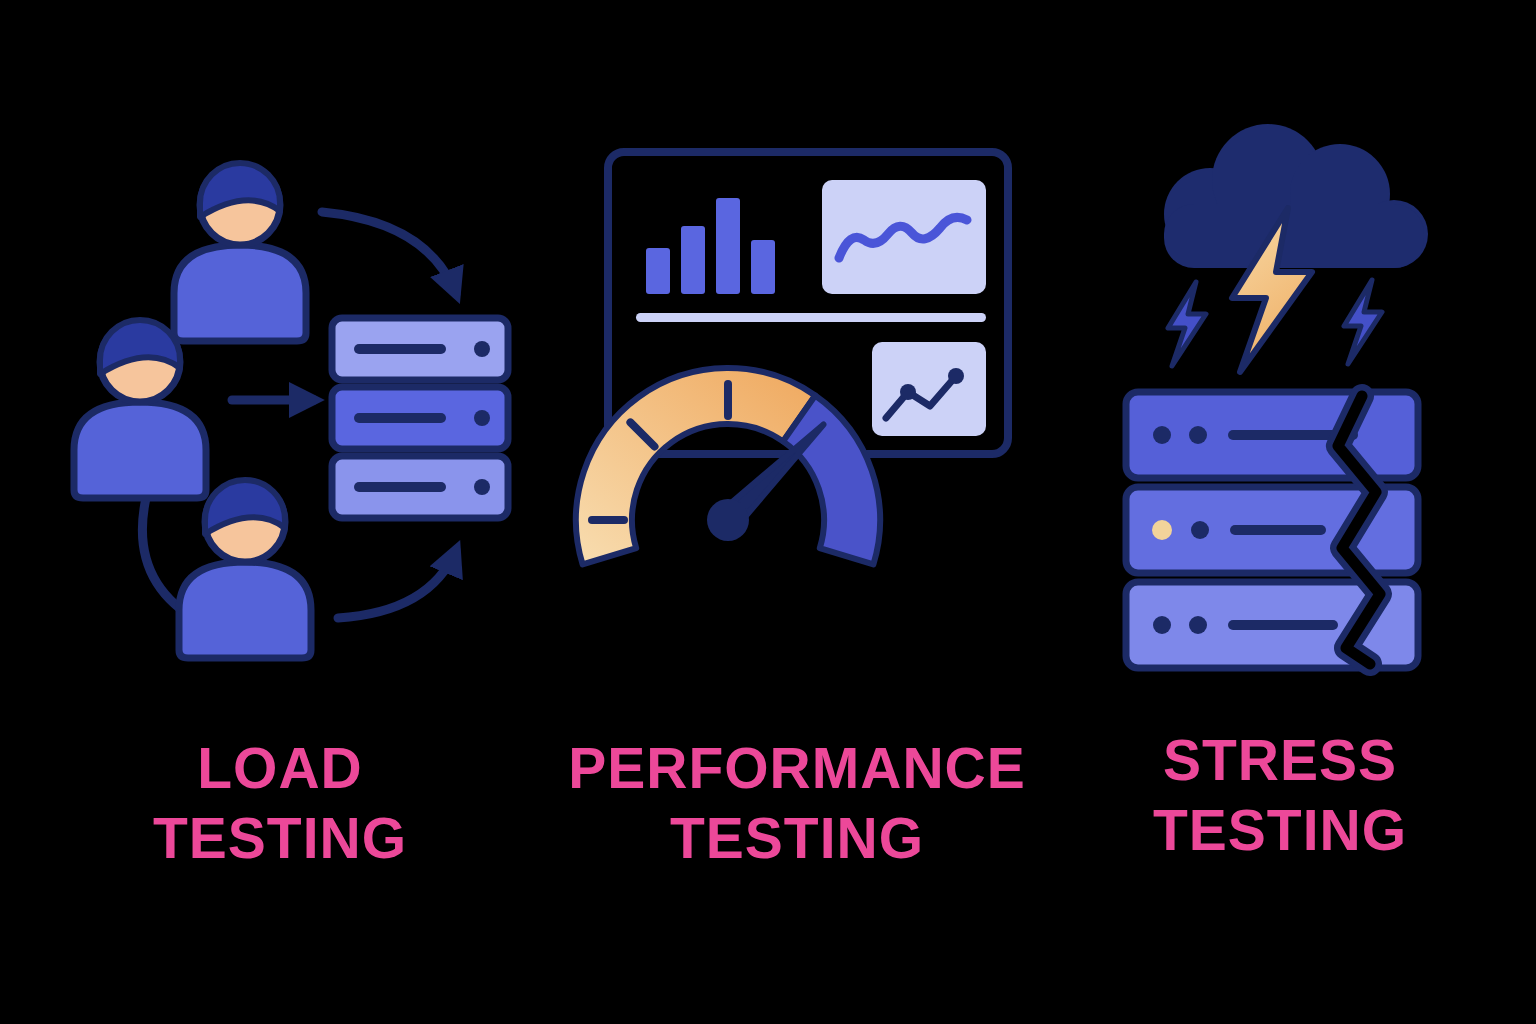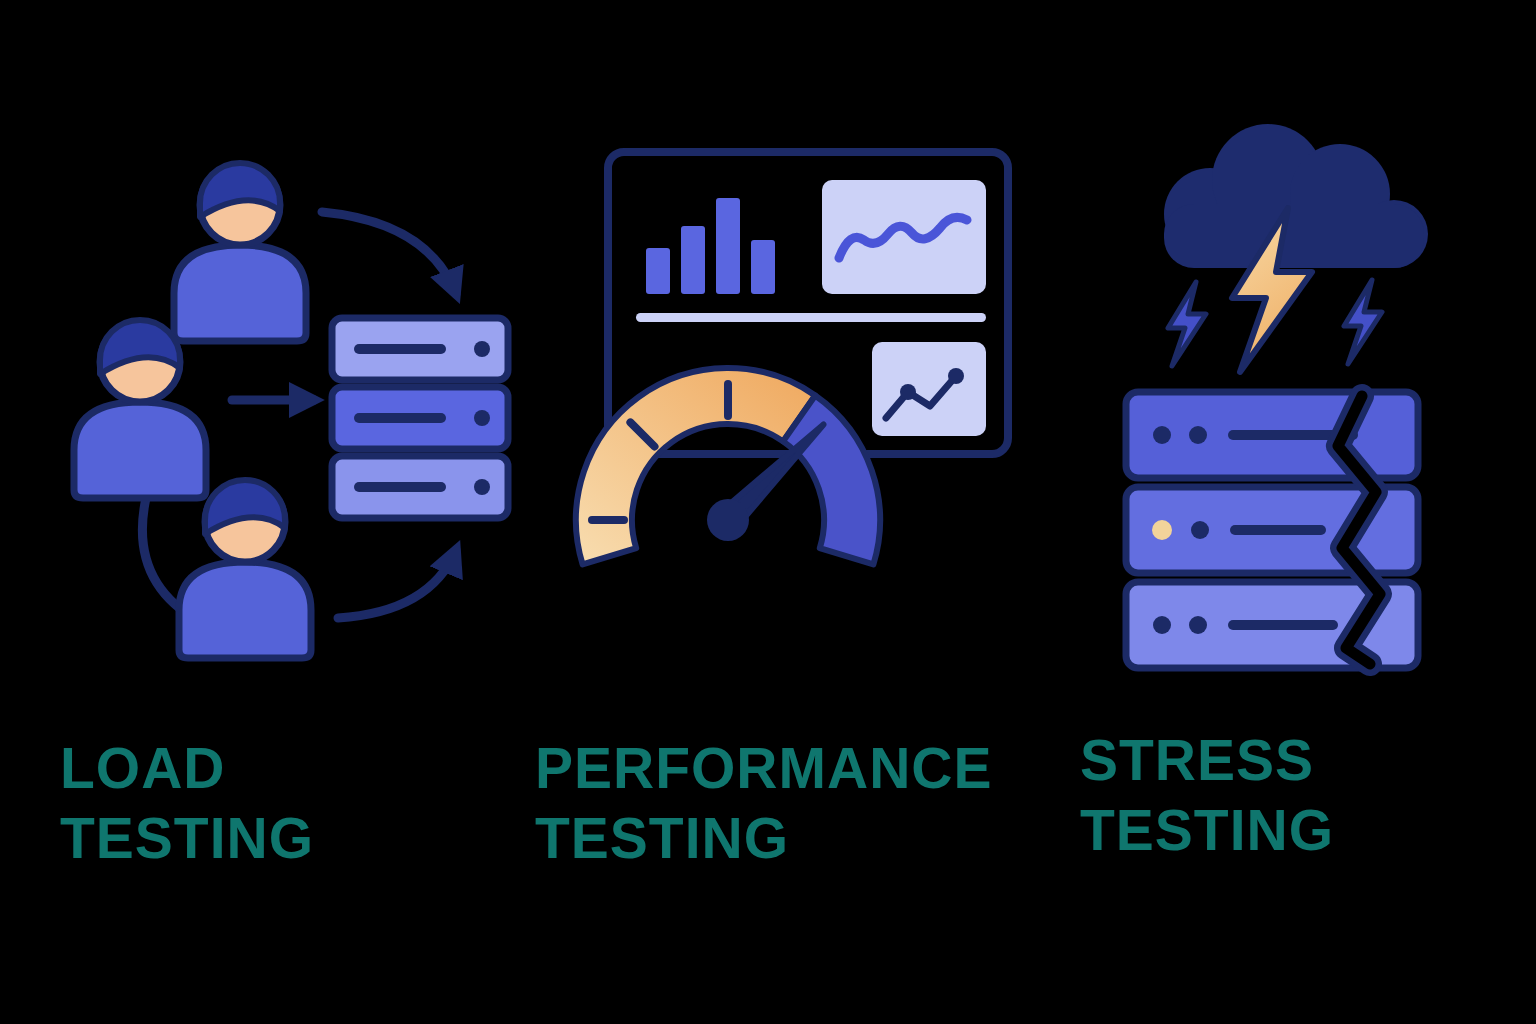--- a/index.html
+++ b/index.html
@@ -2,21 +2,21 @@
 <html><head>
 <meta charset="utf-8">
 <style>
   html,body{margin:0;padding:0;background:#000;}
   #canvas{
     position:relative;width:1536px;height:1024px;background:#000000;
     overflow:hidden;font-family:"Liberation Sans",sans-serif;
   }
   .icon-svg{position:absolute;display:block;}
   .label{
-    position:absolute;text-align:left;color:#0f766e;
+    position:absolute;text-align:center;color:#ec4899;
     font-weight:700;font-size:57px;line-height:1.22;letter-spacing:1px;
   }
 </style>
 </head>
 <body>
 
 <div id="canvas">
 
   <svg class="icon-svg" style="left:60px;top:130px" width="460" height="570" viewBox="60 130 460 570">
     <defs>
@@ -140,21 +140,21 @@
         <path d="M 1362,396 L 1338,446 L 1376,492 L 1342,548 L 1380,594 L 1346,648 L 1370,664" stroke="#1c2a66" stroke-width="24"></path>
         <path d="M 1362,396 L 1338,446 L 1376,492 L 1342,548 L 1380,594 L 1346,648 L 1370,664" stroke="#000000" stroke-width="11"></path>
       </g>
     </g>
   </svg>
 
   <div class="label" style="left:60px;top:734px;width:440px">
     <div>LOAD</div>
     <div>TESTING</div>
   </div>
-  <div class="label" style="left:535px;top:734px;width:490px">
+  <div class="label" style="left:552px;top:734px;width:490px">
     <div>PERFORMANCE</div>
     <div>TESTING</div>
   </div>
   <div class="label" style="left:1080px;top:726px;width:400px">
     <div>STRESS</div>
     <div>TESTING</div>
   </div>
 
 </div>
 

